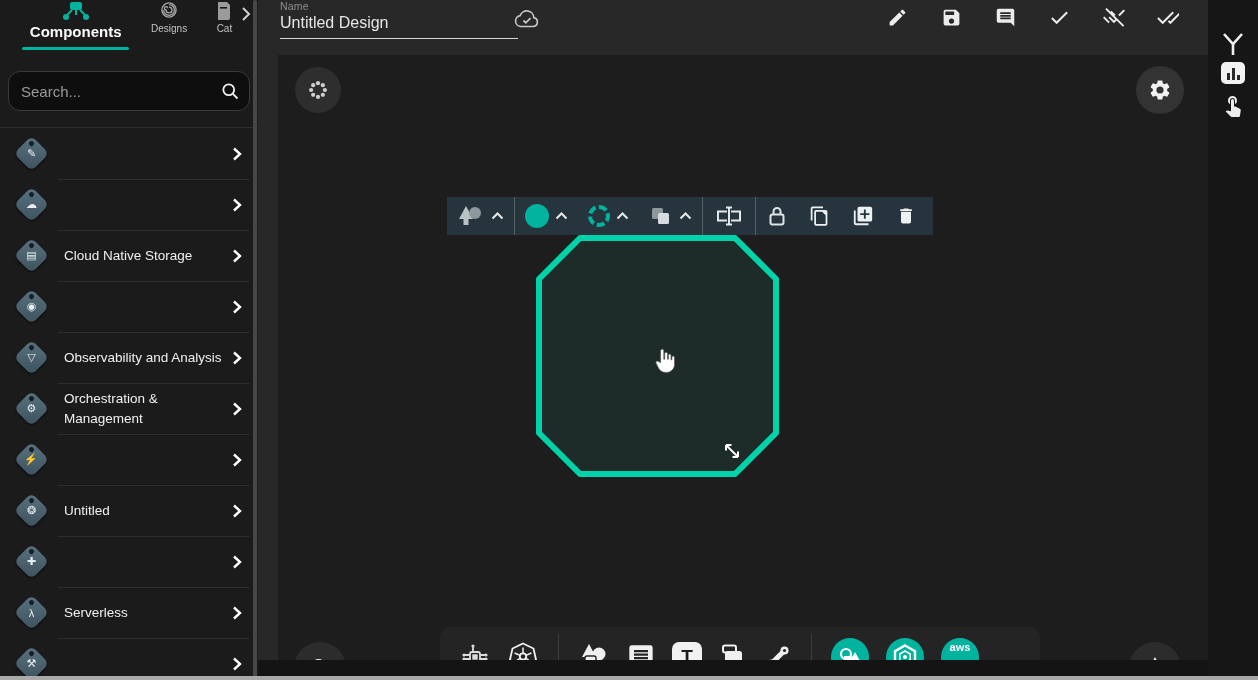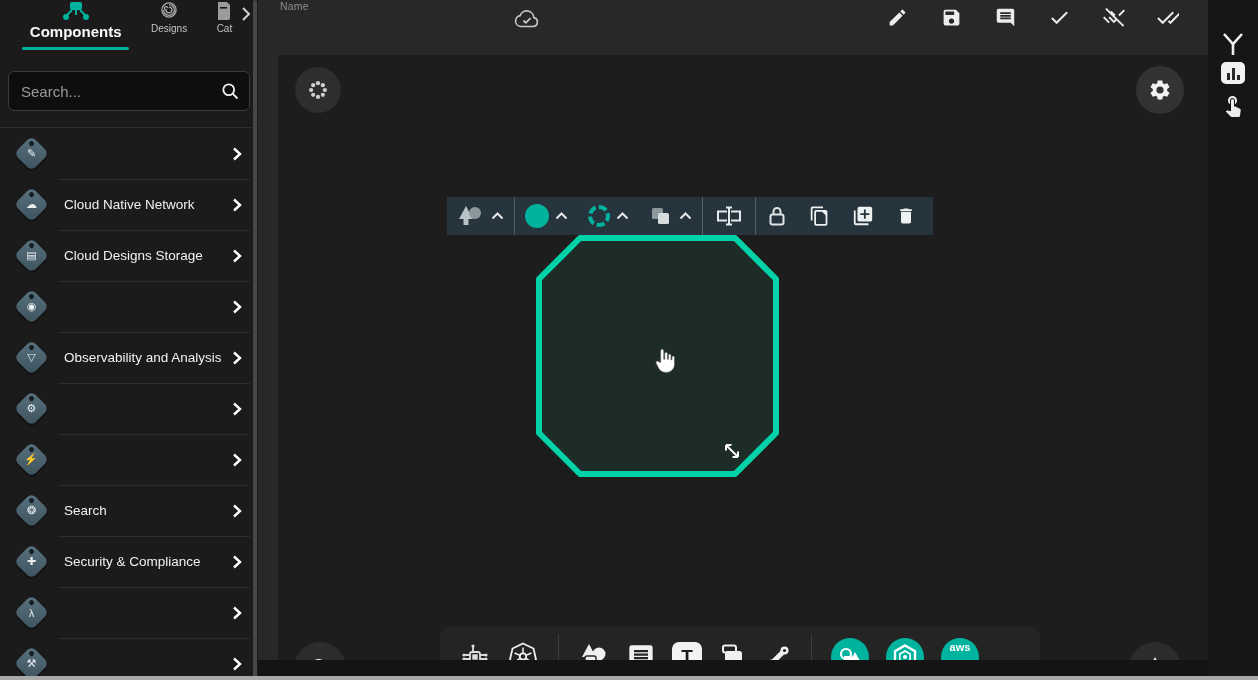--- a/index.html
+++ b/index.html
@@ -17,21 +17,21 @@
   .tab-label { font-size:10px; color:#c2c2c2; }
   .tab.active .tab-label { color:#fafafa; font-size:15px; font-weight:bold; }
   .tab.active::after { content:""; position:absolute; left:0; right:0; bottom:2px;
     height:3px; background:#00B39F; border-radius:2px; }
   #tab-components { width:122px; margin-left:6px; }
   #tab-designs { width:72px; margin-left:8px; }
   #tab-catalog { width:40px; margin-left:6px; overflow:hidden; }
   #tab-overflow { position:absolute; right:6px; top:6px; color:#cfcfcf; }
 
   #searchbox { margin:14px 8px 0 8px; height:40px; background:#0e0e0e;
-    border:1px solid #3a3a3a; border-radius:6px; display:flex; align-items:center;
+    border:1px solid #3a3a3a; border-radius:12px; display:flex; align-items:center;
     padding:12px 12px; }
   #searchbox input { flex:1; background:transparent; border:none; outline:none;
     color:#e5e5e5; font-size:15px; font-family:"Liberation Sans",sans-serif; }
   #searchbox input::placeholder { color:#9a9a9a; }
 
   #catlist { margin-top:16px; border-top:1px solid #2e2e2e; }
   .cat-row { display:flex; align-items:center; min-height:51px; padding:6px 10px 6px 8px;
     cursor:pointer; position:relative; }
   .cat-row + .cat-row::before { content:""; position:absolute; top:0; left:58px; right:8px;
     height:1px; background:#2e2e2e; }
@@ -170,34 +170,33 @@
             <path d="M2 1.5l6 5.5-6 5.5"></path>
           </svg>
         </span>
     </div>
     <div class="cat-row">
       <span class="tagwrap">
           <span class="tag">
             <span class="tag-glyph">☁</span>
           </span>
         </span>
-      <span class="cat-label">Cloud Native Network</span>
       <span class="cat-chev">
           <svg width="10" height="14" viewBox="0 0 10 14" fill="none" stroke="#fff" stroke-width="2.4">
             <path d="M2 1.5l6 5.5-6 5.5"></path>
           </svg>
         </span>
     </div>
     <div class="cat-row">
       <span class="tagwrap">
           <span class="tag">
             <span class="tag-glyph">▤</span>
           </span>
         </span>
-      <span class="cat-label">Cloud Designs Storage</span>
+      <span class="cat-label">Cloud Native Storage</span>
       <span class="cat-chev">
           <svg width="10" height="14" viewBox="0 0 10 14" fill="none" stroke="#fff" stroke-width="2.4">
             <path d="M2 1.5l6 5.5-6 5.5"></path>
           </svg>
         </span>
     </div>
     <div class="cat-row">
       <span class="tagwrap">
           <span class="tag">
             <span class="tag-glyph">◉</span>
@@ -221,20 +220,21 @@
             <path d="M2 1.5l6 5.5-6 5.5"></path>
           </svg>
         </span>
     </div>
     <div class="cat-row">
       <span class="tagwrap">
           <span class="tag">
             <span class="tag-glyph">⚙</span>
           </span>
         </span>
+      <span class="cat-label">Orchestration &amp; Management</span>
       <span class="cat-chev">
           <svg width="10" height="14" viewBox="0 0 10 14" fill="none" stroke="#fff" stroke-width="2.4">
             <path d="M2 1.5l6 5.5-6 5.5"></path>
           </svg>
         </span>
     </div>
     <div class="cat-row">
       <span class="tagwrap">
           <span class="tag">
             <span class="tag-glyph">⚡</span>
@@ -245,46 +245,46 @@
             <path d="M2 1.5l6 5.5-6 5.5"></path>
           </svg>
         </span>
     </div>
     <div class="cat-row">
       <span class="tagwrap">
           <span class="tag">
             <span class="tag-glyph">❂</span>
           </span>
         </span>
-      <span class="cat-label">Search</span>
+      <span class="cat-label">Untitled</span>
       <span class="cat-chev">
           <svg width="10" height="14" viewBox="0 0 10 14" fill="none" stroke="#fff" stroke-width="2.4">
             <path d="M2 1.5l6 5.5-6 5.5"></path>
           </svg>
         </span>
     </div>
     <div class="cat-row">
       <span class="tagwrap">
           <span class="tag">
             <span class="tag-glyph">✚</span>
           </span>
         </span>
-      <span class="cat-label">Security &amp; Compliance</span>
       <span class="cat-chev">
           <svg width="10" height="14" viewBox="0 0 10 14" fill="none" stroke="#fff" stroke-width="2.4">
             <path d="M2 1.5l6 5.5-6 5.5"></path>
           </svg>
         </span>
     </div>
     <div class="cat-row">
       <span class="tagwrap">
           <span class="tag">
             <span class="tag-glyph">λ</span>
           </span>
         </span>
+      <span class="cat-label">Serverless</span>
       <span class="cat-chev">
           <svg width="10" height="14" viewBox="0 0 10 14" fill="none" stroke="#fff" stroke-width="2.4">
             <path d="M2 1.5l6 5.5-6 5.5"></path>
           </svg>
         </span>
     </div>
     <div class="cat-row">
       <span class="tagwrap">
           <span class="tag">
             <span class="tag-glyph">⚒</span>
@@ -297,20 +297,21 @@
         </span>
     </div>
   </div>
   <div id="side-scrollthumb"></div>
 </div>
 
 <div id="mainpane">
 
   <div id="namefield">
     <div id="name-label">Name</div>
+    <input id="name-input" value="Untitled Design" style="">
   </div>
   <span id="cloud-status">
     <svg width="26" height="22" viewBox="0 0 26 22" fill="none" stroke="#c9c9c9" stroke-width="1.6">
       <path d="M6.5 18.5h12.5a4.5 4.5 0 0 0 .8-8.9A7 7 0 0 0 6.2 7.6 5.5 5.5 0 0 0 6.5 18.5z"></path>
       <path d="M9.5 12.5l2.3 2.3 4.7-4.6" stroke-width="1.8"></path>
     </svg>
   </span>
   <div id="header-actions">
     <span class="hact">
         <span>

